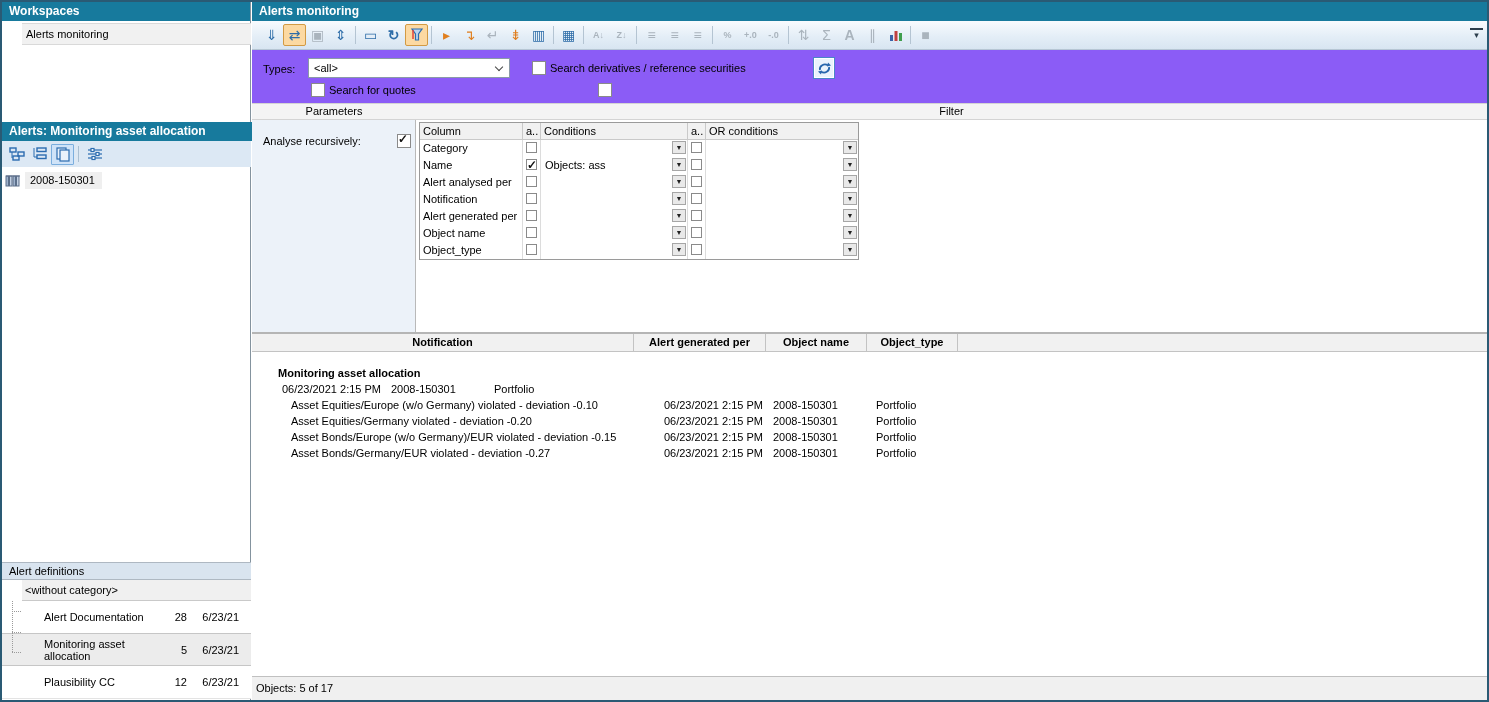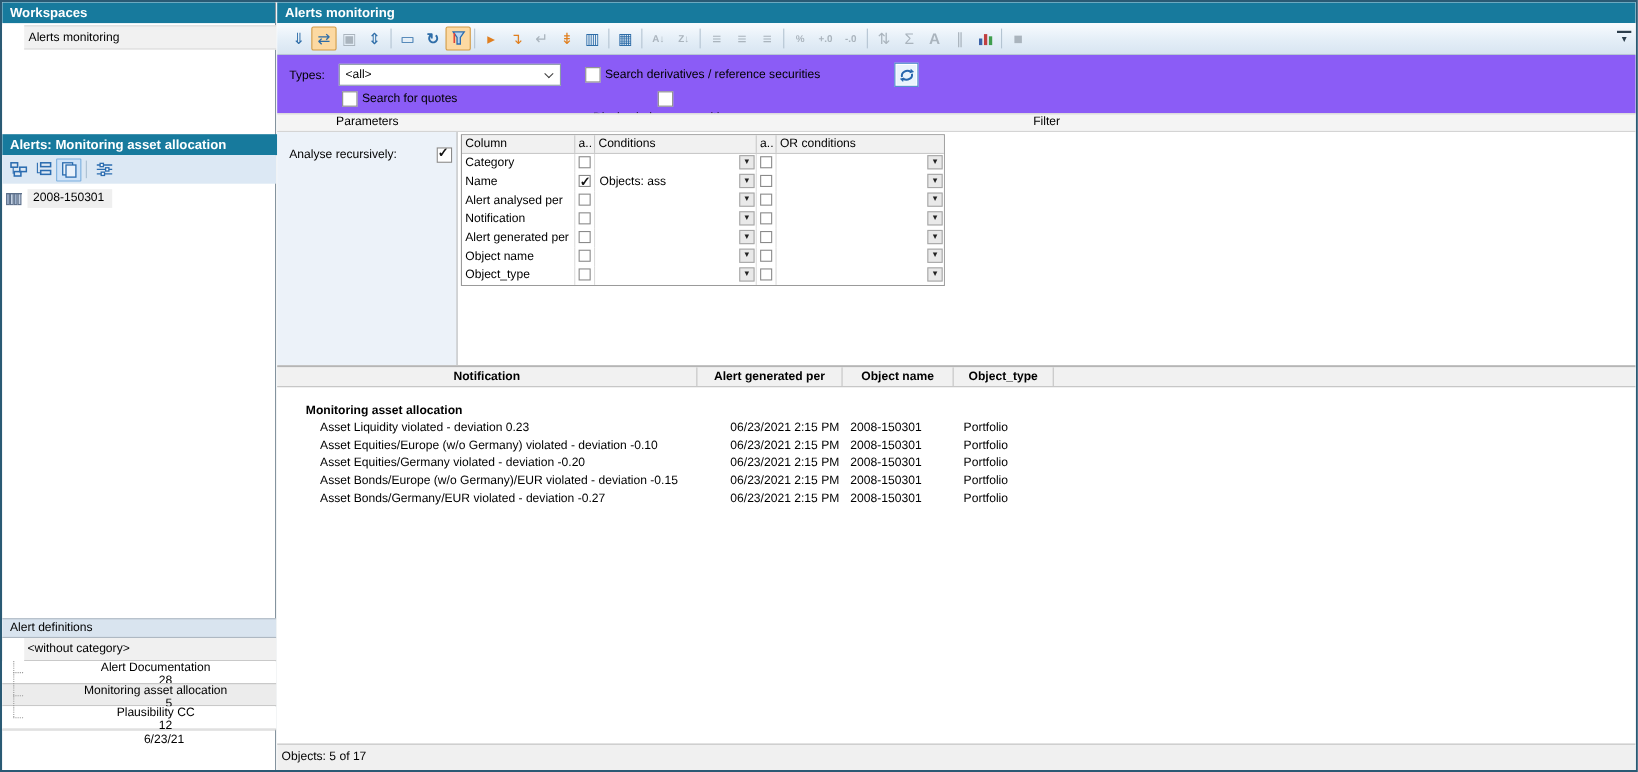--- a/index.html
+++ b/index.html
@@ -22,21 +22,21 @@
   .mini-btn { width:23px; height:21px; display:flex; align-items:center; justify-content:center; border:1px solid transparent; border-radius:1px; }
   .mini-btn.active { background:#cfe3f8; border-color:#7aaede; }
   .mini-sep { width:1px; height:16px; background:#a9bfd2; margin:0 4px; }
   .tree-row { position:absolute; left:0; top:168px; width:249px; height:21px; display:flex; align-items:center; padding-left:3px; }
   .tree-row .lbl { background:#efefef; padding:2px 7px 3px 5px; margin-left:3px; }
 
   .defs-header { position:absolute; left:0; top:560px; width:249px; height:18px; background:#d9e4ef; border-top:1px solid #aeb8c2; border-bottom:1px solid #aeb8c2; line-height:16px; padding-left:7px; }
   .defs-cat { position:absolute; left:0; top:578px; width:249px; height:21px; }
   .defs-cat .fill { position:absolute; left:20px; right:0; top:0; bottom:0; background:#f0f0f0; border-bottom:1px solid #c9c9c9; line-height:20px; padding-left:3px; }
   .defs-rows { position:absolute; left:0; top:599px; width:249px; height:63px; border-bottom:1px solid #bfbfbf; }
-  .def-row { position:relative; height:21px; display:flex; align-items:center; padding-left:42px; padding-right:12px; border-bottom:1px solid #e3e3e3; background:#fff;flex-direction:column; }
+  .def-row { position:relative; height:33px; display:flex; align-items:center; padding-left:42px; padding-right:12px; border-bottom:1px solid #e3e3e3; background:#fff; }
   .def-row.selected { background:#ececec; border-top:1px solid #c6c6c6; border-bottom:1px solid #c6c6c6; margin-top:-1px; }
   .def-row .nm { flex:1; }
   .def-row .ct { width:30px; text-align:right; }
   .def-row .dt { width:52px; text-align:right; }
   .tree-vline { position:absolute; left:10px; top:599px; width:1px; height:51px; border-left:1px dotted #9a9a9a; }
   .tree-stub { position:absolute; left:10px; width:9px; height:1px; border-top:1px dotted #9a9a9a; }
 
   
   .main-panel { position:absolute; left:250px; top:0; width:1235px; height:698px; background:#fff; }
   .main-hdr { position:absolute; left:0; top:0; width:1235px; }
@@ -362,21 +362,20 @@
         <div class="rc-notif">Notification</div>
         <div class="rc-gen">Alert generated per</div>
         <div class="rc-obj">Object name</div>
         <div class="rc-type">Object_type</div>
         <div class="rc-rest"></div>
       </div>
       <div class="res-body">
         <div class="res-group">Monitoring asset allocation</div>
 
         <div class="res-row">
-          <div class="rc-notif">Asset Liquidity violated - deviation 0.23</div>
           <div class="rc-gen">06/23/2021 2:15 PM</div>
           <div class="rc-obj">2008-150301</div>
           <div class="rc-type">Portfolio</div>
         </div>
         <div class="res-row">
           <div class="rc-notif">Asset Equities/Europe (w/o Germany) violated - deviation -0.10</div>
           <div class="rc-gen">06/23/2021 2:15 PM</div>
           <div class="rc-obj">2008-150301</div>
           <div class="rc-type">Portfolio</div>
         </div>

